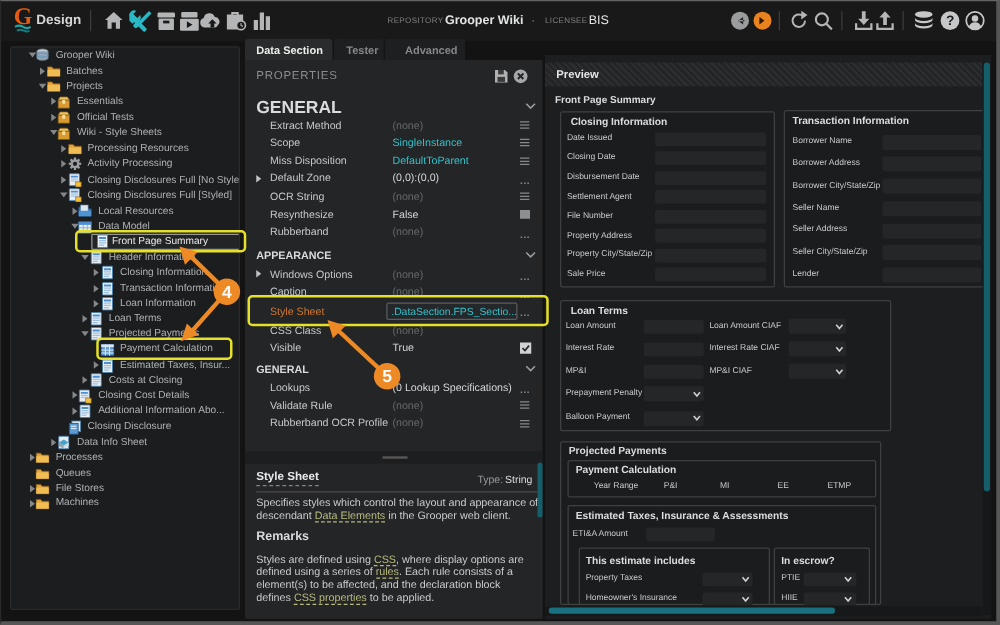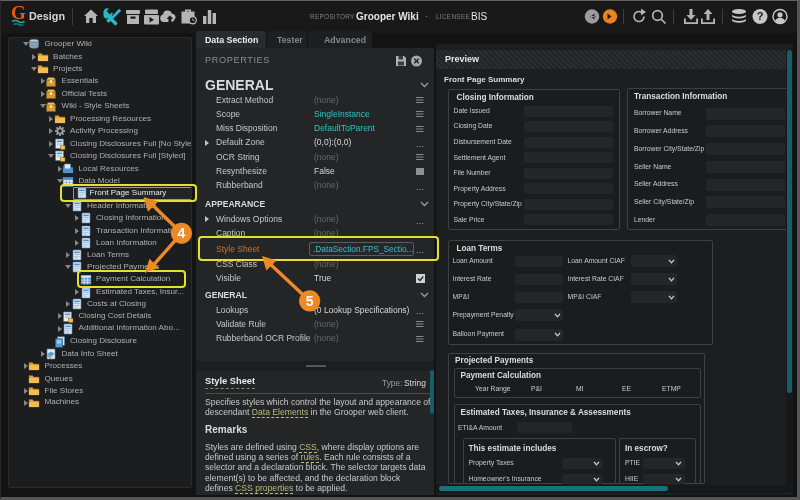--- a/index.html
+++ b/index.html
@@ -448,21 +448,20 @@
 <div class="a txt" style="left:404px;top:377.2px;font-size:8.4px;line-height:12.600000000000001px;color:#dadbdc;font-weight:400;">String</div>
 <div class="a" style="left:205px;top:392.5px;width:225px;height:1px;background:#4a4b4c"></div>
 <div class="a" style="left:205px;top:398px;font-size:8.6px;line-height:9.7px;width:235px">
     <div style="color:#c9cacb">Specifies styles which control the layout and appearance of</div>
     <div style="color:#c9cacb">descendant <span style="color:#b8ba7e;border-bottom:1px dashed #b8ba7e">Data Elements</span> in the Grooper web client.</div>
   </div>
 <div class="a txt" style="left:205px;top:423.55px;font-size:10px;line-height:12.899999999999999px;color:#dadbdc;font-weight:700;">Remarks</div>
 <div class="a" style="left:205px;top:442px;font-size:8.6px;line-height:10.2px;width:238px;color:#c9cacb;overflow:hidden;height:53px">
     <div>Styles are defined using <span style="color:#b8ba7e;border-bottom:1px dashed #b8ba7e">CSS</span>, where display options are</div>
     <div>defined using a series of <span style="color:#b8ba7e;border-bottom:1px dashed #b8ba7e">rules</span>. Each rule consists of a</div>
-    <div>selector and a declaration block. The selector targets data</div>
     <div>element(s) to be affected, and the declaration block</div>
     <div>defines <span style="color:#b8ba7e;border-bottom:1px dashed #b8ba7e">CSS properties</span> to be applied.</div>
   </div>
 <div class="a" style="left:429.5px;top:370px;width:4px;height:44px;background:#155f6b;border-radius:2px"></div>
 <div class="a" style="left:436px;top:44px;width:357px;height:451px;background:#1d1e1f"></div>
 <div class="a" style="left:436px;top:49.5px;width:350px;height:19.5px;background:repeating-linear-gradient(45deg,#2c2d2e 0 1.9px,#232425 1.9px 3.8px)"></div>
 <div class="a txt" style="left:445px;top:52.75px;font-size:9px;line-height:13.5px;color:#e4e5e6;font-weight:700;">Preview</div>
 <div class="a txt" style="left:444px;top:73.5px;font-size:8px;line-height:12.0px;color:#dadbdc;font-weight:700;">Front Page Summary</div>
 <div class="a" style="left:447.5px;top:88.5px;width:172.5px;height:141px;background:#1b1c1d;border:1px solid #3e4042;border-radius:2px"></div>
 <div class="a txt" style="left:456.5px;top:91.85px;font-size:8.2px;line-height:12.299999999999999px;color:#dcdddf;font-weight:700;">Closing Information</div>

